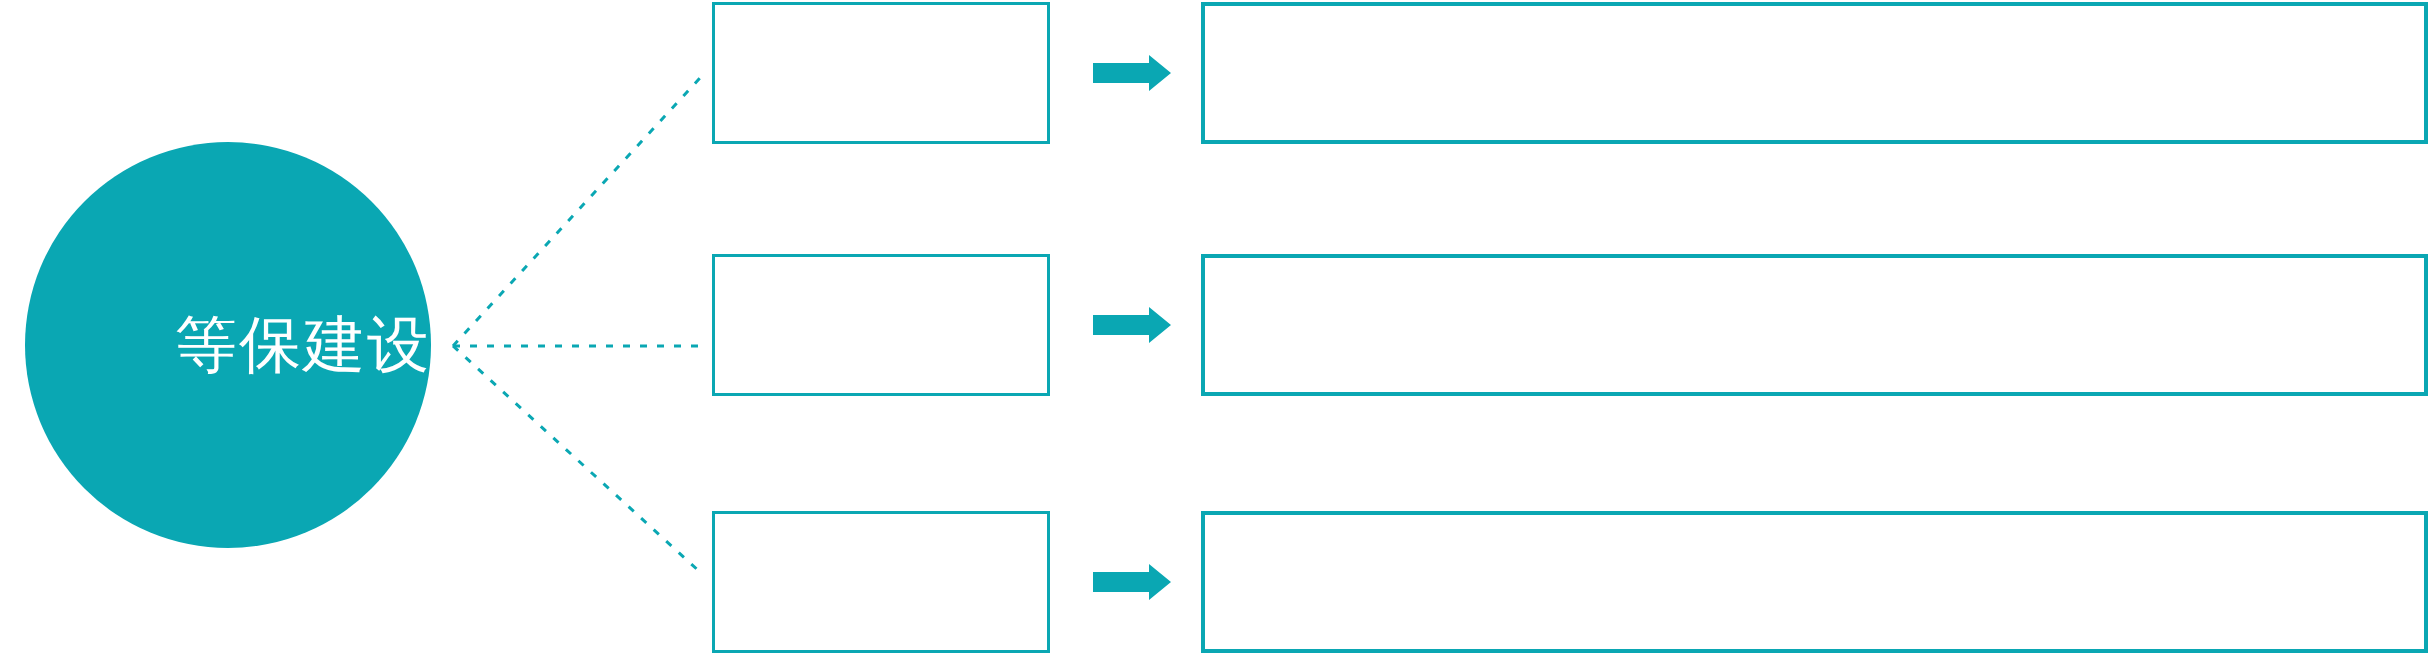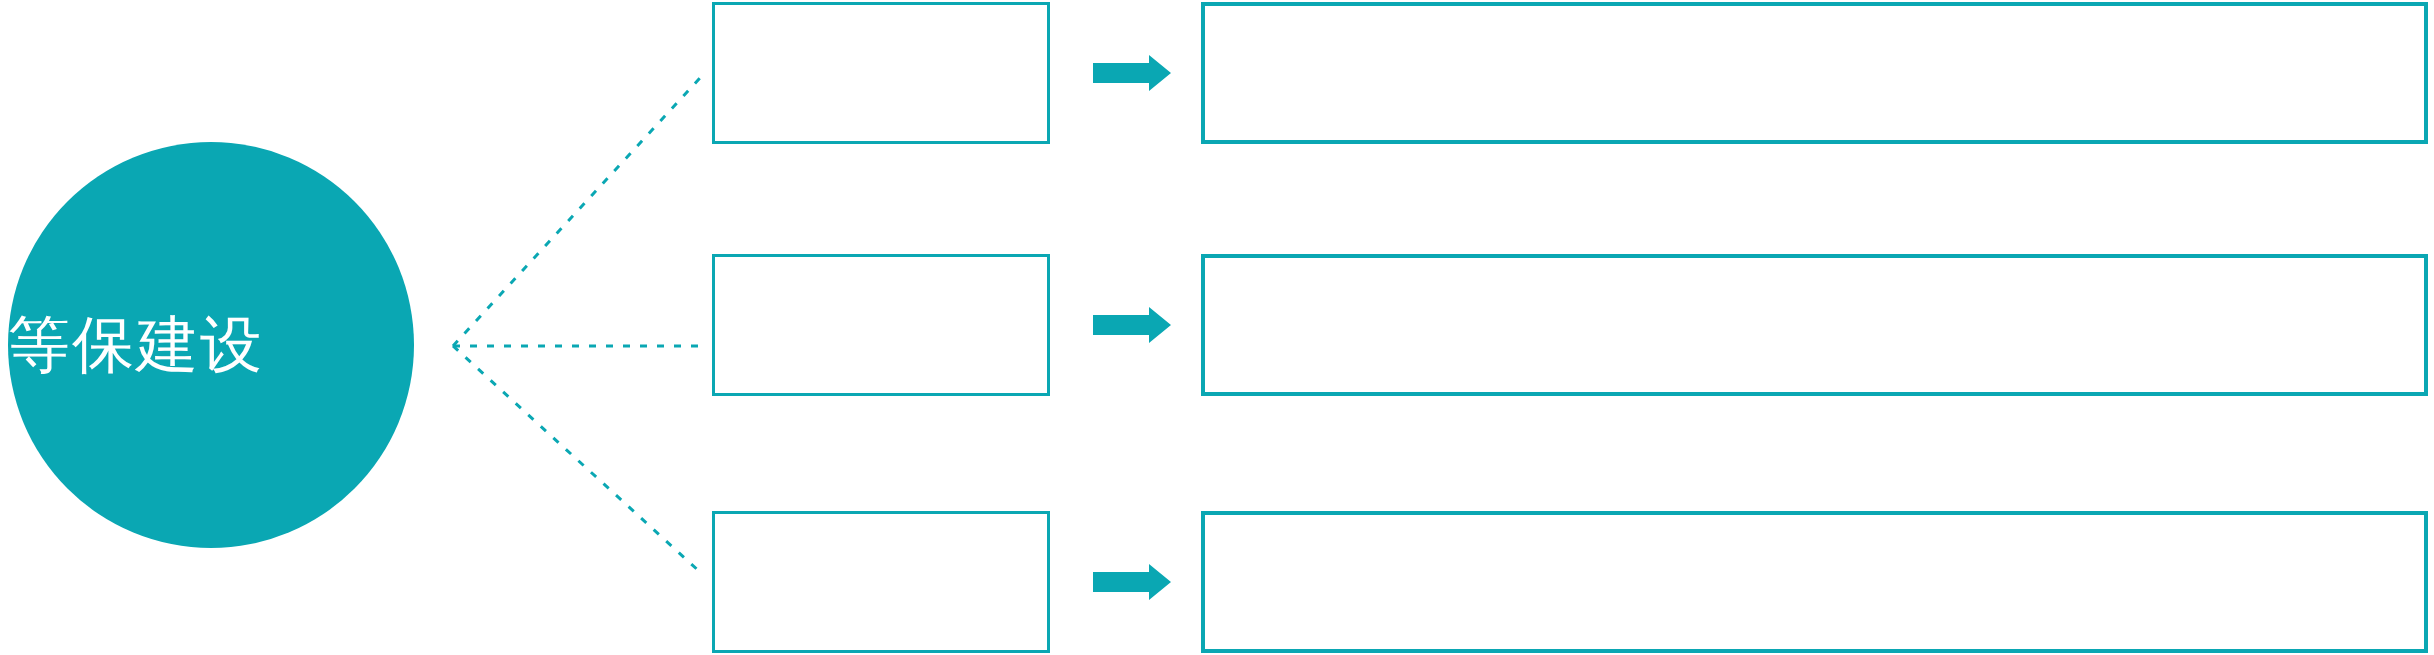--- a/index.html
+++ b/index.html
@@ -15,29 +15,29 @@
     width: 2434px;
     height: 655px;
     background: var(--page-bg);
     font-family: "Liberation Sans", "DejaVu Sans", sans-serif;
     overflow: hidden;
   }
 
   
   .hub-circle {
     position: absolute;
-    left: 8px;
+    left: 25px;
     top: 142px;
     width: 406px;
     height: 406px;
     border-radius: 50%;
     background: var(--accent);
     display: flex;
     align-items: center;
-    justify-content: flex-start;
+    justify-content: flex-end;
   }
   .hub-label {
     color: var(--hub-text);
     font-size: 62px;
     font-weight: 300;
     line-height: 1.22;
     text-align: center;
     letter-spacing: 2px;
   }
 

